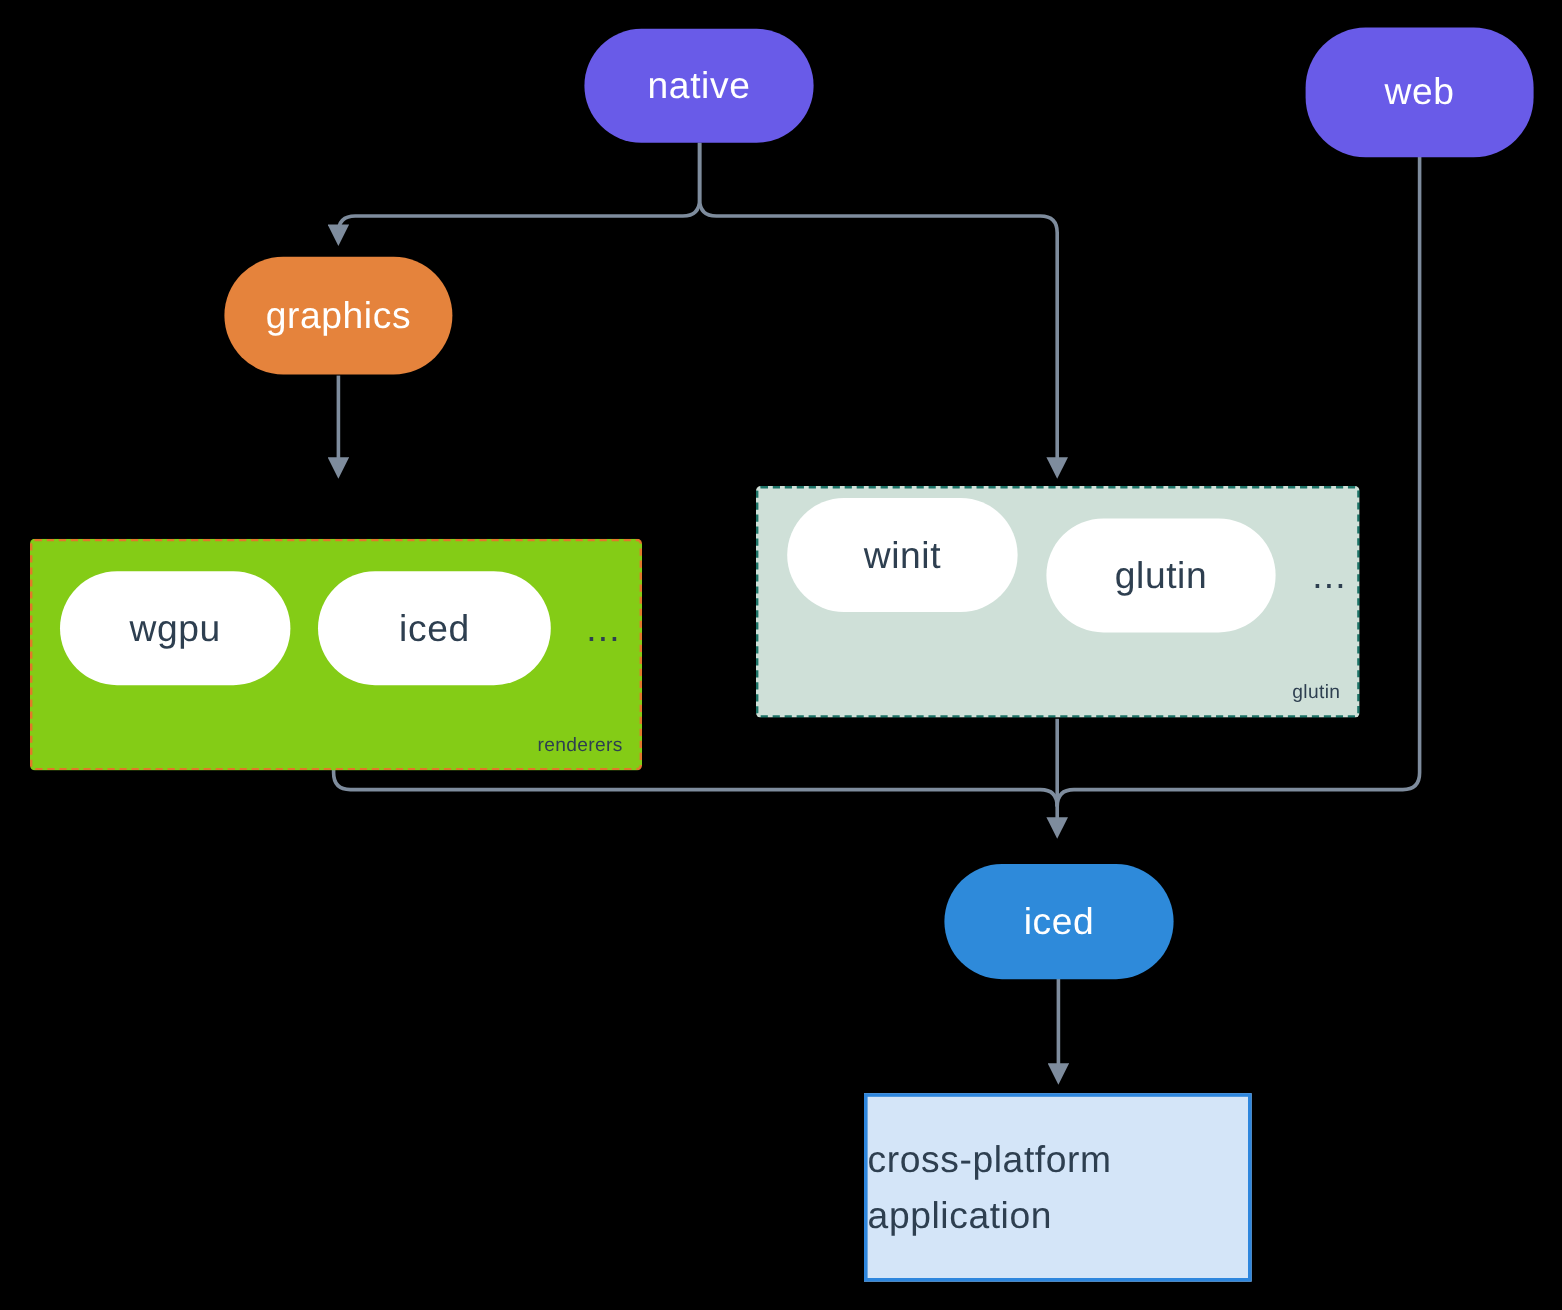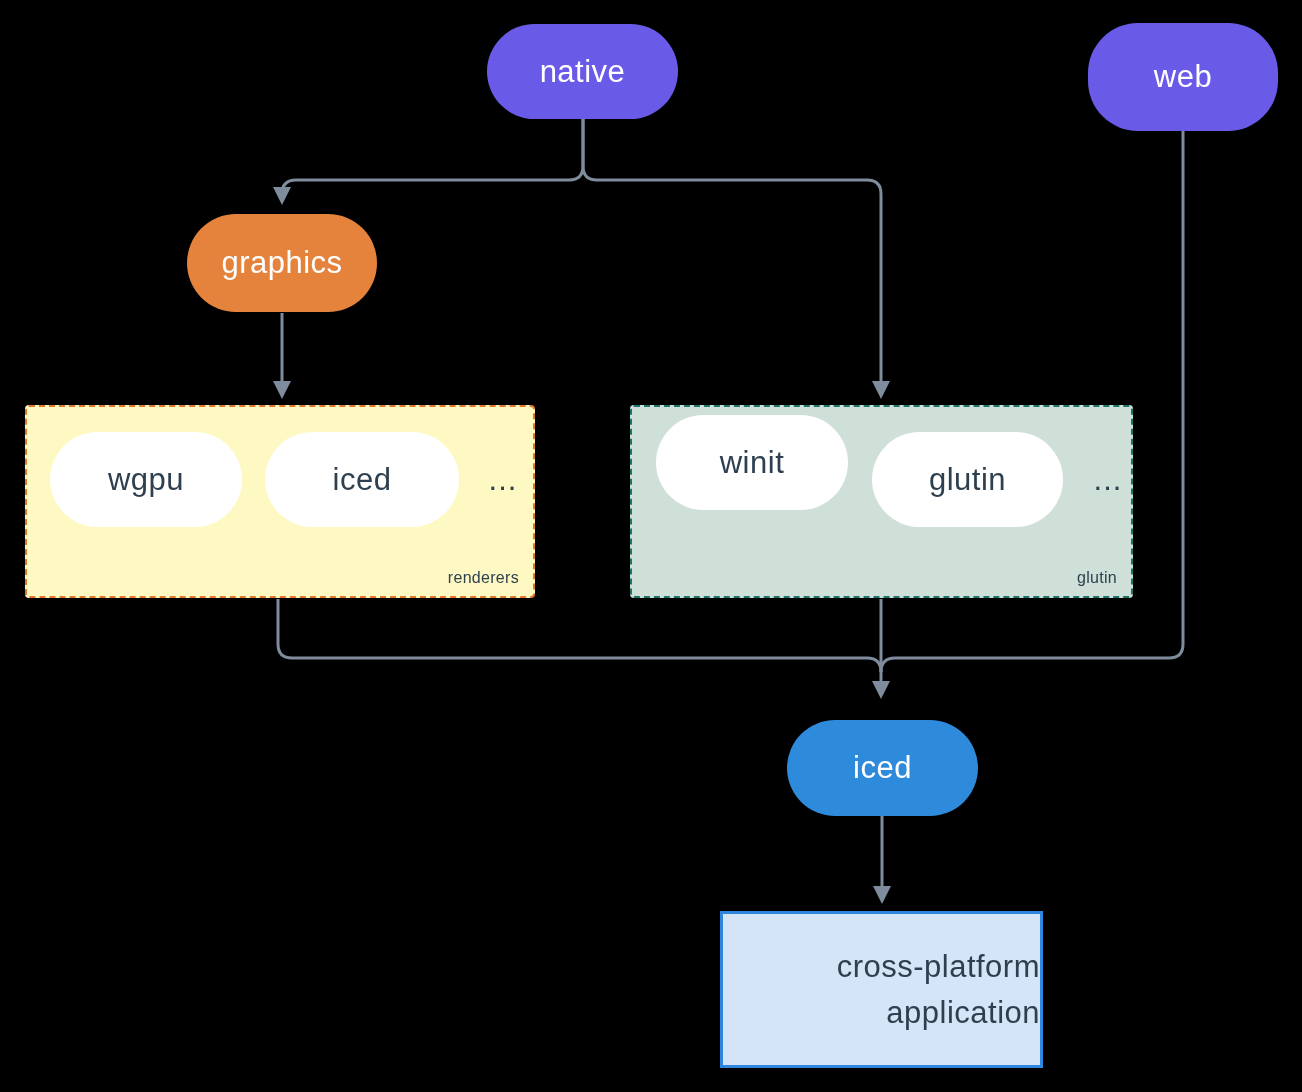--- a/index.html
+++ b/index.html
@@ -38,22 +38,23 @@
   .pill-white  {
     background: #ffffff;
     color: #2e3f50;
   }
   .group {
     position: absolute;
     border-radius: 4px;
     box-sizing: border-box;
   }
   .group-renderers {
-    background: #fef9c3;
+    background: #84cc16;
     border: 2px dashed #e2772b;
+    margin-top: 44px;
   }
   .group-shells {
     background: #cfe0d8;
     border: 2px dashed #1e7468;
   }
   .group-label {
     position: absolute;
     right: 14px;
     bottom: 9px;
     font-size: 16px;
@@ -76,21 +77,21 @@
     position: absolute;
     left: 720px;
     top: 911px;
     width: 323px;
     height: 157px;
     box-sizing: border-box;
     background: #d4e5f8;
     border: 3px solid #2e86dd;
     display: flex;
     flex-direction: column;
-    align-items: flex-end;
+    align-items: flex-start;
     justify-content: center;
     font-size: 31px;
     line-height: 46px;
     color: #2e3f50;
     letter-spacing: 0.5px;
     text-align: center;
   }
 </style>
 </head>
 <body>

